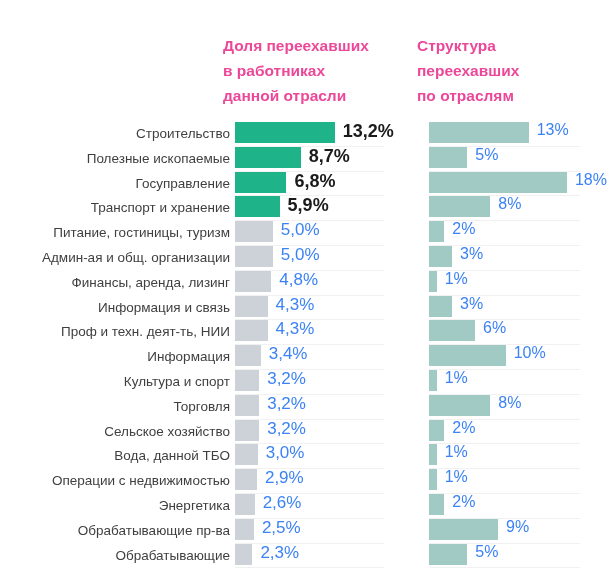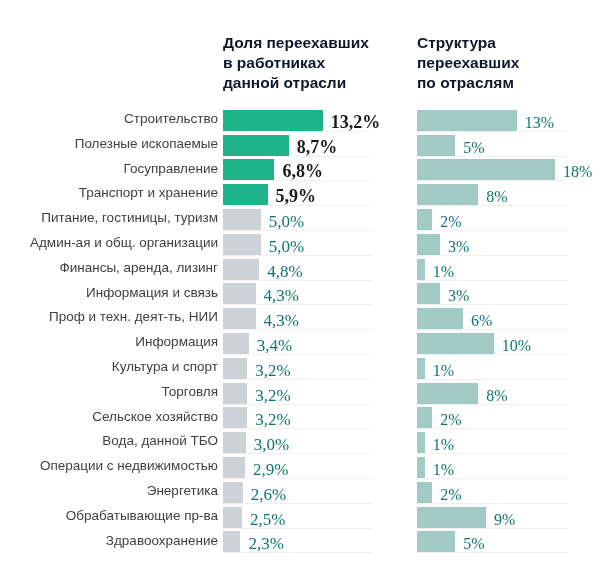--- a/index.html
+++ b/index.html
@@ -27,55 +27,55 @@
     grid-template-columns: 218px 5px 149px 45px 151px;
     align-items: center;
   }
   .header-row {
     align-items: start;
     margin-bottom: 14px;
   }
   .col-header {
     font-size: 15.5px;
     font-weight: bold;
-    line-height: 20px;
-    color: #0f172a;
+    line-height: 25px;
+    color: #ec4899;
     white-space: pre-line;
   }
   .row {
     height: 24.8px;
+    margin-left: 12px;
   }
   .row-label {
     display: block;
     text-align: right;
     font-size: 13.5px;
     color: var(--text);
     white-space: nowrap;
     line-height: 24.8px;
   }
   .track {
     position: relative;
     height: 100%;
     display: flex;
-    align-items: flex-end;
+    align-items: flex-start;
     border-bottom: 1px solid var(--separator);
     box-sizing: border-box;
-    font-family: Liberation Serif, serif;
   }
   .bar {
     height: 21px;
     flex: none;
   }
   .left-bar  { background: var(--bar-muted); }
   .row.hl .left-bar { background: var(--bar-highlight); }
   .right-bar { background: var(--bar-secondary); }
   .value {
     margin-left: 8px;
     font-size: 17px;
-    color: #0f766e;
+    color: #3b82f6;
     white-space: nowrap;
     line-height: 1;
   }
   .row.hl .left-value {
     font-weight: bold;
     font-size: 18px;
     color: #1b1b1b;
   }
   .right-value { font-size: 16px; }
 </style>
@@ -345,21 +345,21 @@
       <span class="value left-value">2,5%</span>
     </div>
     <div></div>
     <div class="track">
       <div class="bar right-bar" style="width: 45.6853%;"></div>
       <span class="value right-value">9%</span>
     </div>
   </div>
       <div class="grid-row row">
     <div>
-      <span class="row-label">Здравоохранение</span>
+      <span class="row-label">Обрабатывающие</span>
     </div>
     <div></div>
     <div class="track">
       <div class="bar left-bar" style="width: 11.6751%;"></div>
       <span class="value left-value">2,3%</span>
     </div>
     <div></div>
     <div class="track">
       <div class="bar right-bar" style="width: 25.3807%;"></div>
       <span class="value right-value">5%</span>

